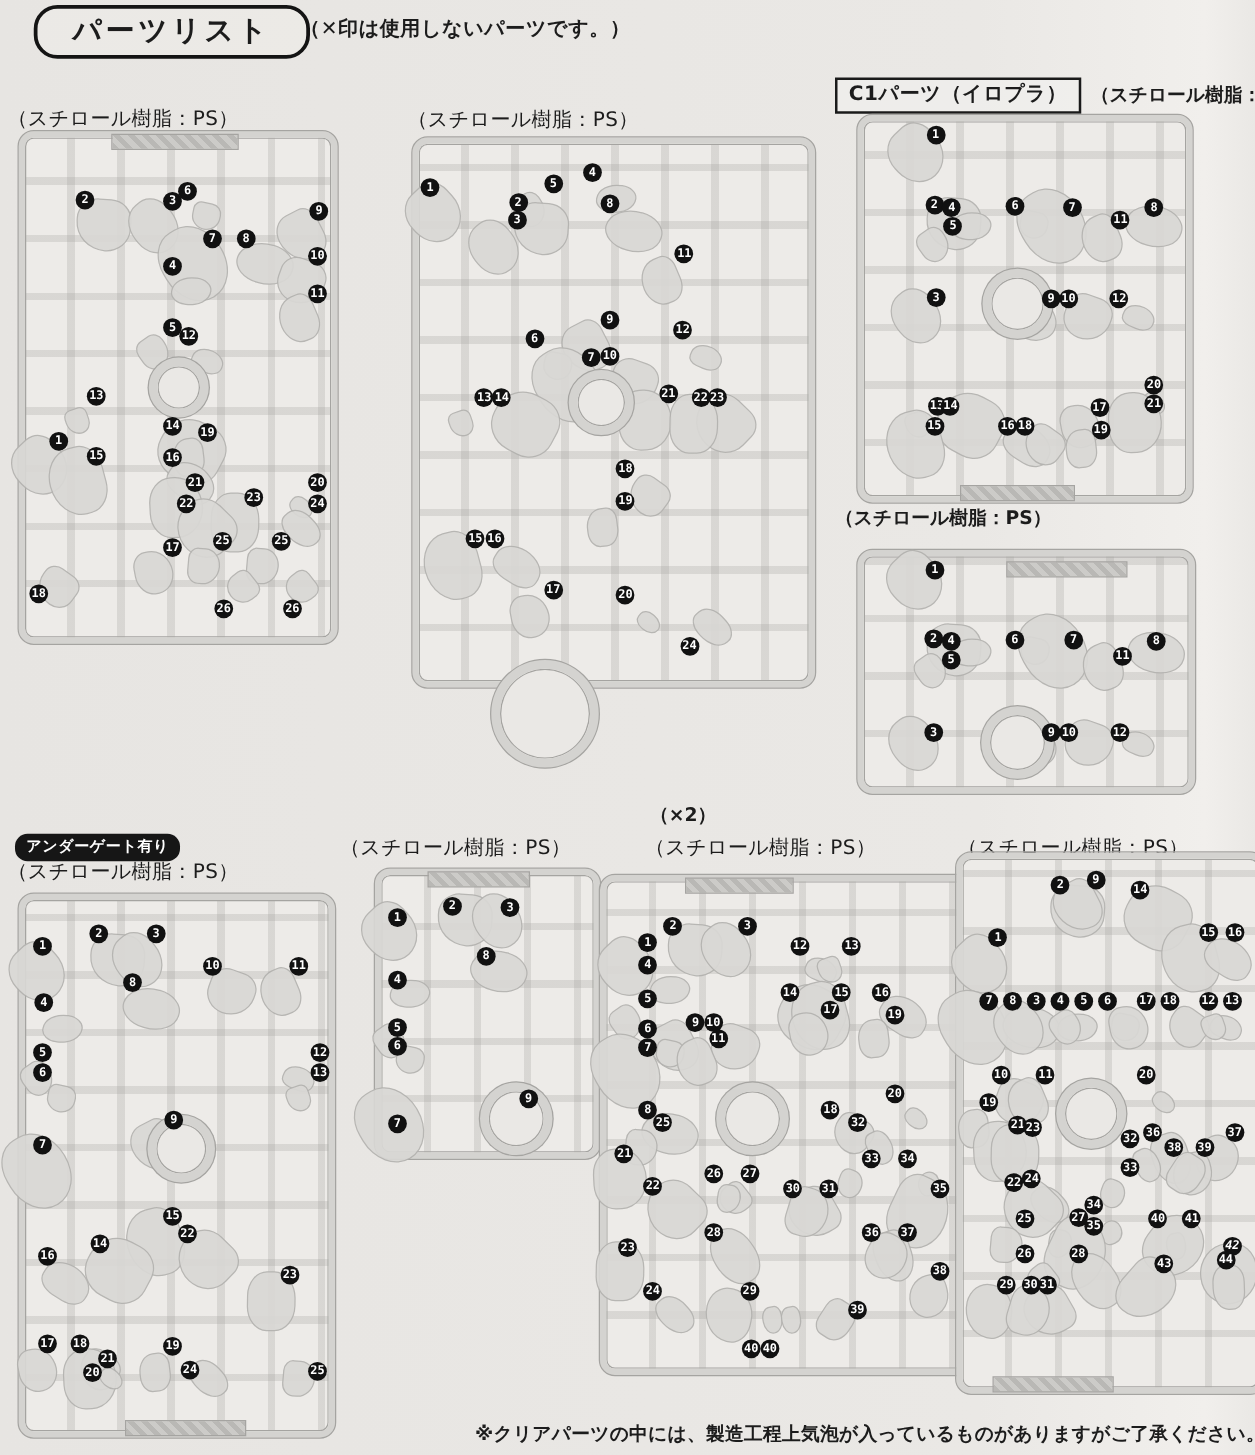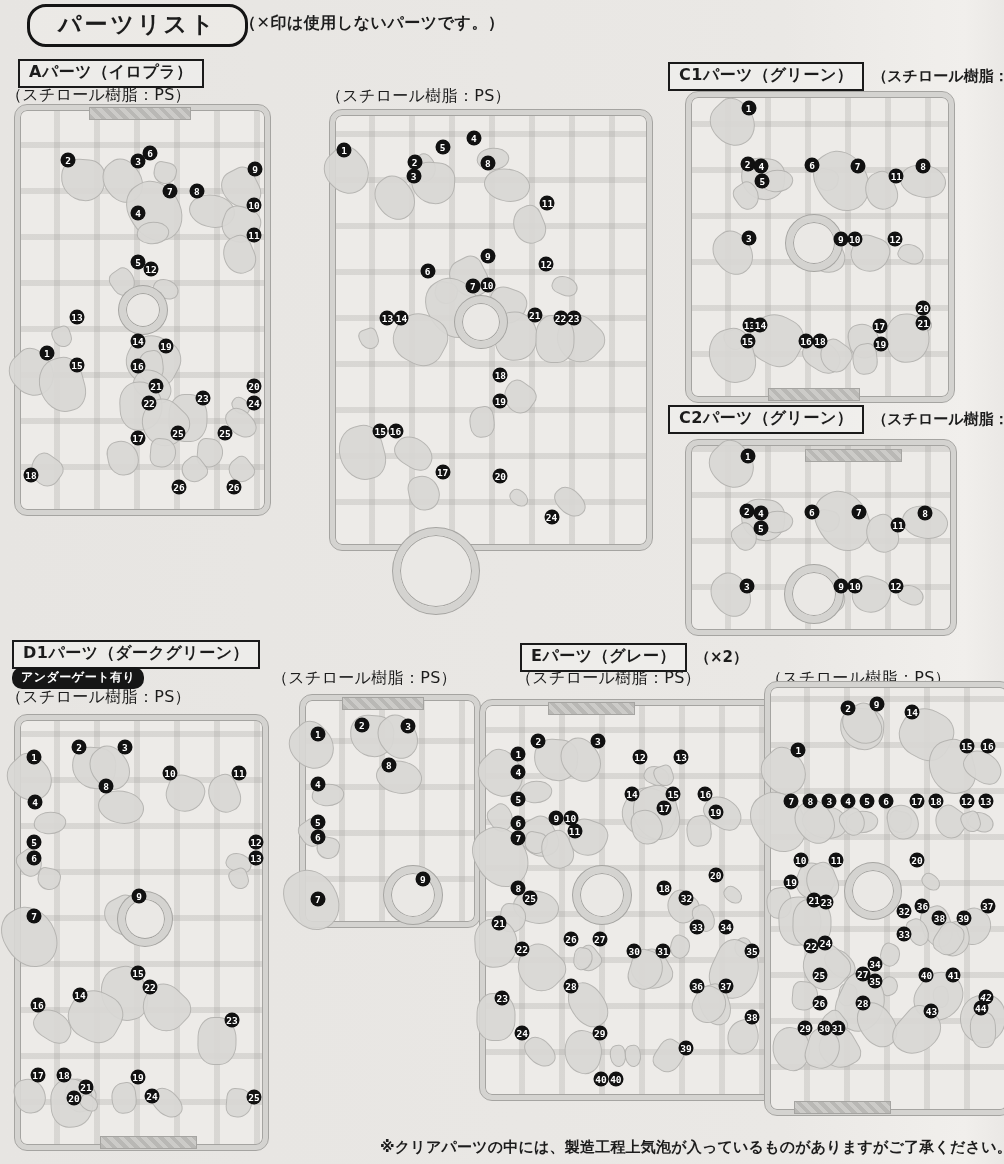--- a/index.html
+++ b/index.html
@@ -102,23 +102,20 @@
   }
 </style>
 </head>
 <body>
 
 <div class="page">
 
   <div class="title-pill">パーツリスト</div>
   <div class="title-note">（✕印は使用しないパーツです。）</div>
 
-  <div class="sec-row" style="left:18px;top:59px;">
-    <span class="sec-label">Aパーツ（イロプラ）</span>
-  </div>
   <div class="sec-material" style="left:6px;top:85px;">（スチロール樹脂：PS）</div>
   <div class="runner" style="left:15px;top:105px;width:245px;height:400px;">
     <div class="tag" style="left:28%;top:-3px;width:100px;"></div>
     <div class="ring" style="left:50.2%;top:50%;width:34px;height:34px;"></div>
   <div class="blob" style="width: 40px; height: 42px; left: 25.6%; top: 17.5%; border-radius: 44% 50% 62% 44%; transform: translate(-50%, -50%) rotate(94deg);"></div>
       <span class="pnum" style="left: 19.6%; top: 12.5%;">2</span>
       <div class="blob" style="width: 35px; height: 43px; left: 42.2%; top: 17.8%; border-radius: 51% 45% 48% 41%; transform: translate(-50%, -50%) rotate(141deg);"></div>
       <span class="pnum" style="left: 48.2%; top: 12.8%;">3</span>
       <div class="blob" style="width: 20px; height: 21px; left: 59.1%; top: 15.8%; border-radius: 42% 55% 56% 32%; transform: translate(-50%, -50%) rotate(102deg);"></div>
       <span class="pnum" style="left: 53.1%; top: 10.8%;">6</span>
@@ -222,21 +219,21 @@
       <span class="pnum" style="left: 19.4%; top: 73.5%;">16</span>
       <div class="blob" style="width: 33px; height: 29px; left: 28.5%; top: 88%; border-radius: 59% 50% 52% 39%; transform: translate(-50%, -50%) rotate(79deg);"></div>
       <span class="pnum" style="left: 34.5%; top: 83%;">17</span>
       <div class="blob" style="width: 18px; height: 13px; left: 59%; top: 89%; border-radius: 50% 60% 60% 50%; transform: translate(-50%, -50%) rotate(40deg);"></div>
       <span class="pnum" style="left: 53%; top: 84%;">20</span>
       <div class="blob" style="width: 32px; height: 22px; left: 75.4%; top: 90%; border-radius: 48% 40% 54% 38%; transform: translate(-50%, -50%) rotate(48deg);"></div>
       <span class="pnum" style="left: 69.4%; top: 93.5%;">24</span>
     </div>
 
   <div class="sec-row" style="left:668px;top:62px;">
-    <span class="sec-label">C1パーツ（グリーン）</span>
+    <span class="sec-label">C1パーツ（イロプラ）</span>
     <span class="sec-extra">（スチロール樹脂：PS）</span>
   </div>
   <div class="runner" style="left:686px;top:92px;width:258px;height:300px;">
     <div class="ring" style="left:47.7%;top:48.7%;width:42px;height:42px;"></div>
     <div class="tag" style="left:30%;bottom:-4px;width:90px;"></div>
   <div class="blob" style="width: 45px; height: 40px; left: 16.3%; top: 8.7%; border-radius: 37% 55% 51% 47%; transform: translate(-50%, -50%) rotate(47deg);"></div>
       <span class="pnum" style="left: 22.3%; top: 3.7%;">1</span>
       <div class="blob" style="width: 40px; height: 42px; left: 27.9%; top: 27.3%; border-radius: 44% 50% 62% 44%; transform: translate(-50%, -50%) rotate(94deg);"></div>
       <span class="pnum" style="left: 21.9%; top: 22.3%;">2</span>
       <div class="blob" style="width: 30px; height: 21px; left: 33.3%; top: 28%; border-radius: 58% 40% 59% 38%; transform: translate(-50%, -50%) rotate(8deg);"></div>
@@ -273,21 +270,20 @@
       <span class="pnum" style="left: 21.9%; top: 81.3%;">15</span>
       <div class="blob" style="width: 38px; height: 27px; left: 50.6%; top: 86.3%; border-radius: 52% 55% 41% 42%; transform: translate(-50%, -50%) rotate(32deg);"></div>
       <span class="pnum" style="left: 44.6%; top: 81.3%;">16</span>
       <div class="blob" style="width: 28px; height: 30px; left: 56%; top: 86.3%; border-radius: 36% 45% 63% 36%; transform: translate(-50%, -50%) rotate(126deg);"></div>
       <span class="pnum" style="left: 50%; top: 81.3%;">18</span>
       <div class="blob" style="width: 23px; height: 29px; left: 67.5%; top: 87.3%; border-radius: 43% 40% 49% 33%; transform: translate(-50%, -50%) rotate(173deg);"></div>
       <span class="pnum" style="left: 73.5%; top: 82.3%;">19</span>
     </div>
 
   <div class="sec-row" style="left:668px;top:405px;">
-    <span class="sec-label">C2パーツ（グリーン）</span>
     <span class="sec-extra">（スチロール樹脂：PS）</span>
   </div>
   <div class="runner" style="left:686px;top:440px;width:260px;height:185px;">
     <div class="tag" style="left:44%;top:4px;width:95px;"></div>
     <div class="ring" style="left:47.2%;top:80.5%;width:44px;height:44px;"></div>
   <div class="blob" style="width: 45px; height: 40px; left: 15.9%; top: 10.9%; border-radius: 37% 55% 51% 47%; transform: translate(-50%, -50%) rotate(47deg);"></div>
       <span class="pnum" style="left: 21.9%; top: 5.9%;">1</span>
       <div class="blob" style="width: 40px; height: 42px; left: 27.5%; top: 40.7%; border-radius: 44% 50% 62% 44%; transform: translate(-50%, -50%) rotate(94deg);"></div>
       <span class="pnum" style="left: 21.5%; top: 35.7%;">2</span>
       <div class="blob" style="width: 30px; height: 21px; left: 32.9%; top: 41.8%; border-radius: 58% 40% 59% 38%; transform: translate(-50%, -50%) rotate(8deg);"></div>
@@ -305,23 +301,20 @@
       <div class="blob" style="width: 35px; height: 43px; left: 15.5%; top: 81.2%; border-radius: 51% 45% 48% 41%; transform: translate(-50%, -50%) rotate(141deg);"></div>
       <span class="pnum" style="left: 21.5%; top: 76.2%;">3</span>
       <div class="blob" style="width: 39px; height: 34px; left: 51.7%; top: 81.2%; border-radius: 33% 40% 64% 43%; transform: translate(-50%, -50%) rotate(63deg);"></div>
       <span class="pnum" style="left: 57.7%; top: 76.2%;">9</span>
       <div class="blob" style="width: 34px; height: 36px; left: 69.1%; top: 81.2%; border-radius: 40% 60% 50% 40%; transform: translate(-50%, -50%) rotate(110deg);"></div>
       <span class="pnum" style="left: 63.1%; top: 76.2%;">10</span>
       <div class="blob" style="width: 24px; height: 17px; left: 84.8%; top: 81.2%; border-radius: 54% 50% 47% 34%; transform: translate(-50%, -50%) rotate(24deg);"></div>
       <span class="pnum" style="left: 78.8%; top: 76.2%;">12</span>
     </div>
 
-  <div class="sec-row" style="left:12px;top:640px;">
-    <span class="sec-label">D1パーツ（ダークグリーン）</span>
-  </div>
   <div class="undergate" style="left:12px;top:667px;">アンダーゲート有り</div>
   <div class="sec-material" style="left:6px;top:687px;">（スチロール樹脂：PS）</div>
   <div class="runner" style="left:15px;top:715px;width:243px;height:425px;">
     <div class="ring" style="left:51.4%;top:46.8%;width:40px;height:40px;"></div>
     <div class="tag" style="left:33%;bottom:-4px;width:95px;"></div>
   <div class="blob" style="width: 40px; height: 42px; left: 30.3%; top: 11.4%; border-radius: 44% 50% 62% 44%; transform: translate(-50%, -50%) rotate(94deg);"></div>
       <span class="pnum" style="left: 24.3%; top: 6.4%;">2</span>
       <div class="blob" style="width: 35px; height: 43px; left: 37.2%; top: 11.4%; border-radius: 51% 45% 48% 41%; transform: translate(-50%, -50%) rotate(141deg);"></div>
       <span class="pnum" style="left: 43.2%; top: 6.4%;">3</span>
       <div class="blob" style="width: 45px; height: 40px; left: 4%; top: 13.7%; border-radius: 37% 55% 51% 47%; transform: translate(-50%, -50%) rotate(47deg);"></div>
@@ -390,21 +383,20 @@
       <span class="pnum" style="left: 7.6%; top: 55%;">5</span>
       <div class="blob" style="width: 20px; height: 21px; left: 13.6%; top: 66.8%; border-radius: 42% 55% 56% 32%; transform: translate(-50%, -50%) rotate(102deg);"></div>
       <span class="pnum" style="left: 7.6%; top: 61.8%;">6</span>
       <div class="blob" style="width: 39px; height: 34px; left: 63.4%; top: 85.5%; border-radius: 33% 40% 64% 43%; transform: translate(-50%, -50%) rotate(63deg);"></div>
       <span class="pnum" style="left: 69.4%; top: 80.5%;">9</span>
       <div class="blob" style="width: 49px; height: 61px; left: 4%; top: 90%; border-radius: 49% 50% 42% 49%; transform: translate(-50%, -50%) rotate(149deg);"></div>
       <span class="pnum" style="left: 7.6%; top: 89.5%;">7</span>
     </div>
 
   <div class="sec-row" style="left:520px;top:643px;">
-    <span class="sec-label">Eパーツ（グレー）</span>
     <span class="sec-extra">（×2）</span>
   </div>
   <div class="sec-material" style="left:516px;top:668px;">（スチロール樹脂：PS）</div>
   <div class="runner" style="left:480px;top:700px;width:287px;height:390px;">
     <div class="tag" style="left:22%;top:-3px;width:85px;"></div>
     <div class="ring" style="left:40.8%;top:48.7%;width:44px;height:44px;"></div>
   <div class="blob" style="width: 40px; height: 42px; left: 24.6%; top: 14.2%; border-radius: 44% 50% 62% 44%; transform: translate(-50%, -50%) rotate(94deg);"></div>
       <span class="pnum" style="left: 18.6%; top: 9.2%;">2</span>
       <div class="blob" style="width: 35px; height: 43px; left: 33.3%; top: 14.2%; border-radius: 51% 45% 48% 41%; transform: translate(-50%, -50%) rotate(141deg);"></div>
       <span class="pnum" style="left: 39.3%; top: 9.2%;">3</span>

